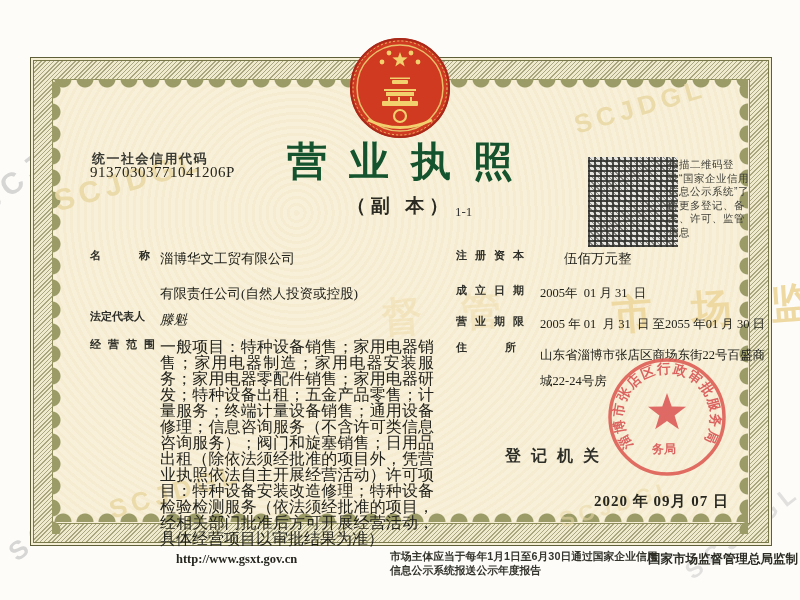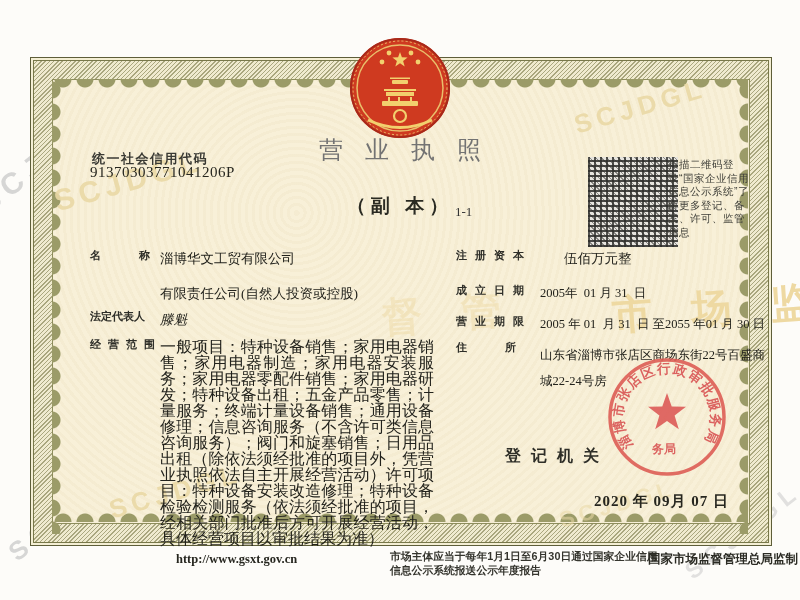--- a/index.html
+++ b/index.html
@@ -24,21 +24,21 @@
   .scal{position:absolute;z-index:1;}
   .scal-t{left:52px;right:52px;top:79px;height:10px;background:radial-gradient(circle at 11px 0,#9b9b68 0 8px,rgba(155,155,104,0) 9px);background-size:22px 10px;background-repeat:repeat-x;}
   .scal-b{left:52px;right:52px;top:512px;height:10px;background:radial-gradient(circle at 11px 10px,#9b9b68 0 8px,rgba(155,155,104,0) 9px);background-size:22px 10px;background-repeat:repeat-x;}
   .scal-l{left:52px;top:79px;bottom:66px;width:10px;background:radial-gradient(circle at 0 11px,#9b9b68 0 8px,rgba(155,155,104,0) 9px);background-size:10px 22px;background-repeat:repeat-y;}
   .scal-r{left:738px;top:79px;bottom:66px;width:10px;background:radial-gradient(circle at 10px 11px,#9b9b68 0 8px,rgba(155,155,104,0) 9px);background-size:10px 22px;background-repeat:repeat-y;}
 
   
   .abs{position:absolute;z-index:3;}
   .credit-label{left:92px;top:150px;font-size:13px;font-weight:700;color:#3a3a34;letter-spacing:1.5px;}
   .credit-code{left:90px;top:164px;font-size:15px;font-family:"Liberation Serif","DejaVu Serif",serif;color:#26261f;letter-spacing:.5px;}
-  .title{left:240px;top:134px;width:320px;text-align:center;font-size:24px;font-weight:400;color:#737373;letter-spacing:22px;text-indent:22px;white-space:nowrap;}
+  .title{left:240px;top:134px;width:320px;text-align:center;font-size:40px;font-weight:700;color:#14532d;letter-spacing:22px;text-indent:22px;white-space:nowrap;}
   .subtitle{left:300px;top:193px;width:200px;text-align:center;font-size:19px;font-weight:700;color:#2a2a22;letter-spacing:5px;}
   .copy-num{left:455px;top:204px;font-size:13px;font-family:"Liberation Serif","DejaVu Serif",serif;color:#333;}
 
   .qr{left:588px;top:157px;width:90px;height:90px;background-color:#e6e4de;
     background-image:
       repeating-linear-gradient(0deg, rgba(45,45,42,.85) 0 2px, rgba(0,0,0,0) 2px 5px),
       repeating-linear-gradient(90deg, rgba(45,45,42,.8) 0 2px, rgba(0,0,0,0) 2px 6px),
       repeating-linear-gradient(45deg, rgba(45,45,42,.5) 0 1px, rgba(0,0,0,0) 1px 4px);}
   .qr-caption{left:668px;top:158px;width:82px;font-size:10.5px;line-height:13.5px;color:#40403a;letter-spacing:.5px;}
 

